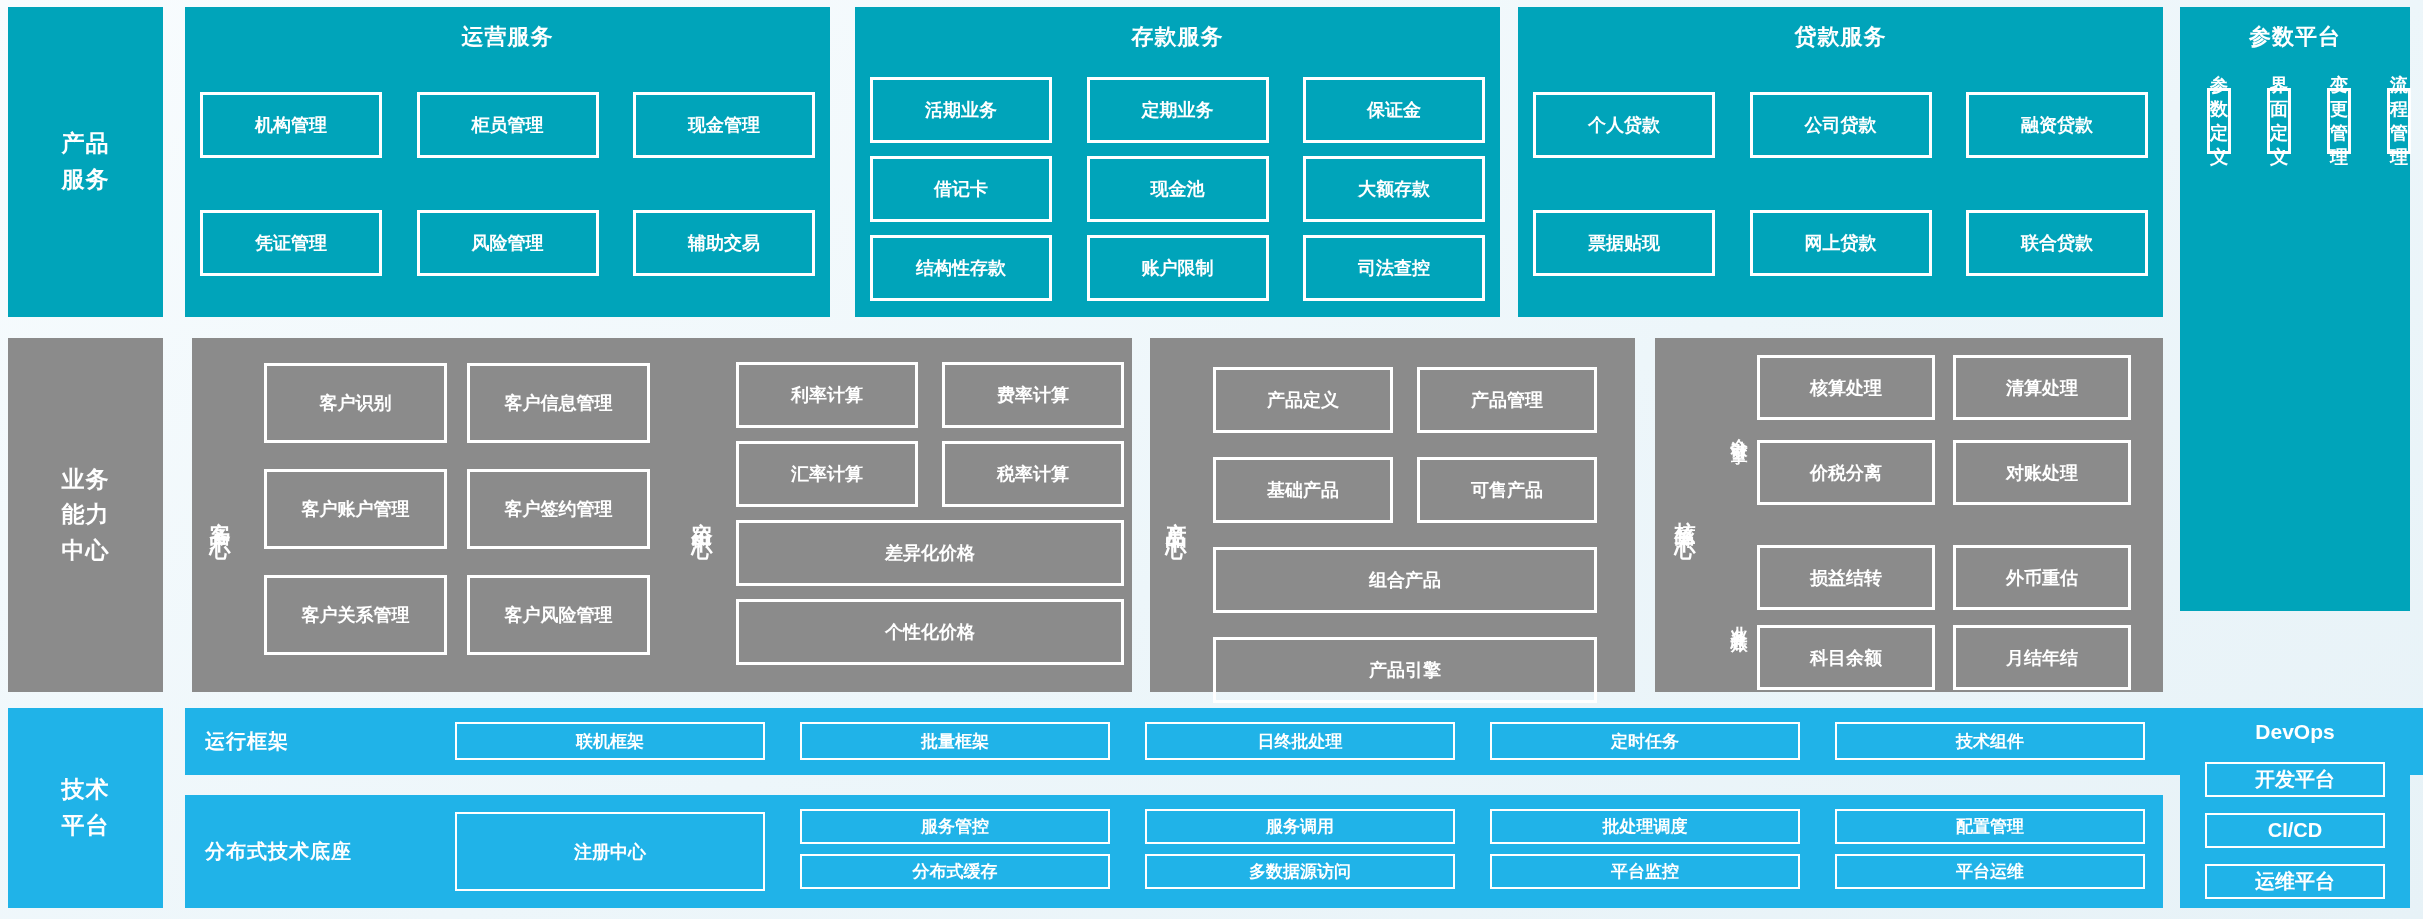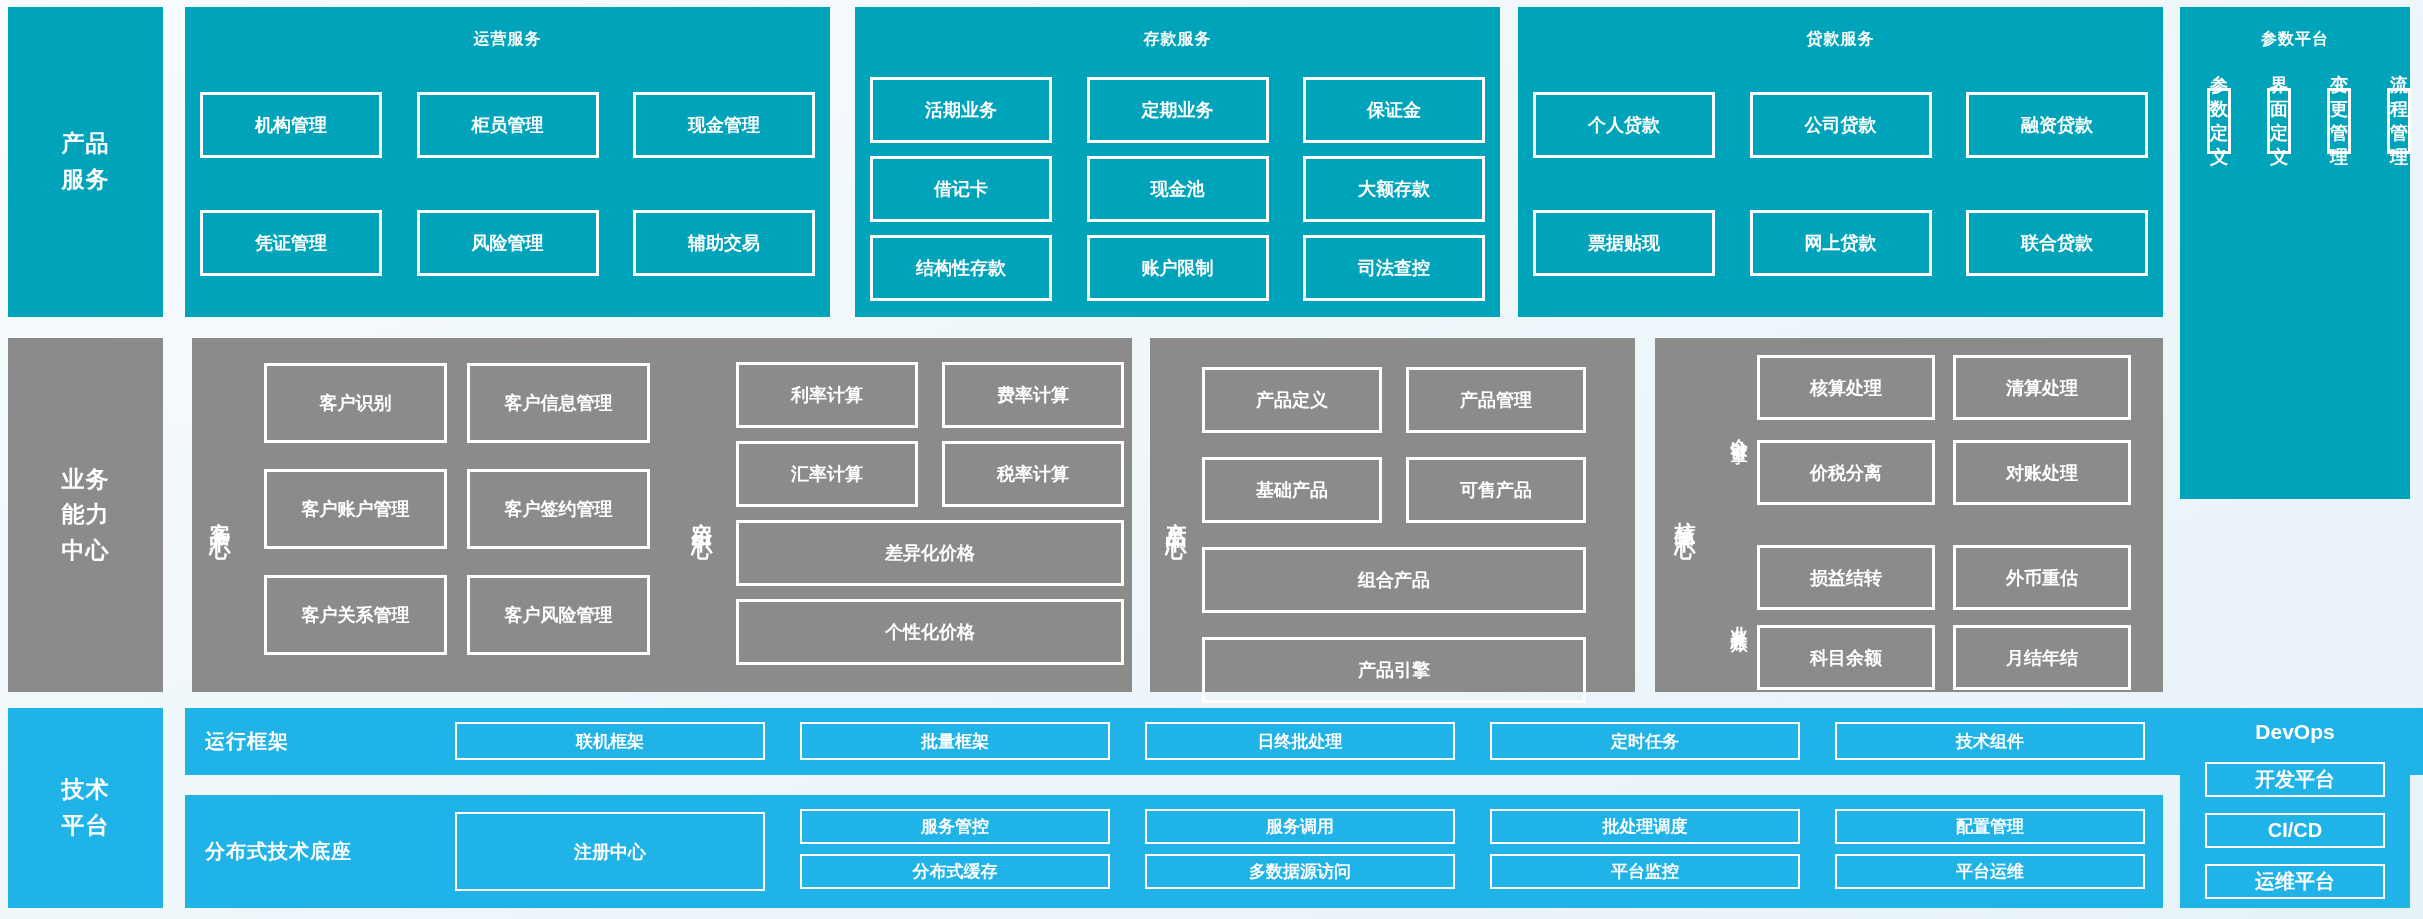--- a/index.html
+++ b/index.html
@@ -17,22 +17,22 @@
   
   .sidebar{position:absolute;display:flex;flex-direction:column;align-items:center;justify-content:center;
     font-size:23px;line-height:1.55;letter-spacing:1px;}
   #sb-product{left:8px;top:7px;width:155px;height:310px;}
   #sb-business{left:8px;top:338px;width:155px;height:354px;}
   #sb-tech{left:8px;top:708px;width:155px;height:200px;}
   
   #p-ops{left:185px;top:7px;width:645px;height:310px;}
   #p-dep{left:855px;top:7px;width:645px;height:310px;}
   #p-loan{left:1518px;top:7px;width:645px;height:310px;}
-  #p-param{left:2180px;top:7px;width:230px;height:492px;}
-  .panel-title{position:absolute;top:22px;left:0;right:0;text-align:center;font-size:16px;letter-spacing:1px;}
+  #p-param{left:2180px;top:7px;width:230px;height:604px;}
+  .panel-title{position:absolute;top:15px;left:0;right:0;text-align:center;font-size:22px;letter-spacing:1px;}
   .box-grid{position:absolute;left:15px;right:15px;display:grid;
     grid-template-columns:repeat(3,182px);justify-content:space-between;}
   #p-ops .box-grid,#p-loan .box-grid{top:85px;row-gap:52px;}
   #p-dep .box-grid{top:70px;row-gap:13px;}
   .dbox{border:3px solid #fff;display:flex;align-items:center;justify-content:center;
     font-size:18px;height:66px;text-align:center;box-sizing:border-box;}
   .param-items{position:absolute;top:81px;left:27px;width:181px;display:flex;flex-direction:row;gap:36px;}
   
   #m-cust{left:185px;top:338px;width:537px;height:354px;margin-left:7px;}
   #m-price{left:678px;top:338px;width:454px;height:354px;}
@@ -42,21 +42,21 @@
     font-size:21px;letter-spacing:5px;top:50%;transform:translateY(-50%);}
   #m-cust .vlabel{left:14px;}
   #m-price .vlabel{left:10px;}
   #m-prod .vlabel{left:12px;}
   #m-acct .vlabel{left:16px;}
   .cust-grid{position:absolute;left:72px;top:25px;display:grid;
     grid-template-columns:183px 183px;column-gap:20px;row-gap:26px;}
   .cust-grid .dbox{height:80px;}
   .price-grid{position:absolute;left:58px;top:24px;display:grid;
     grid-template-columns:182px 182px;column-gap:24px;row-gap:13px;}
-  .prod-grid{position:absolute;left:52px;top:29px;display:grid;
+  .prod-grid{position:absolute;left:63px;top:29px;display:grid;
     grid-template-columns:180px 180px;column-gap:29px;row-gap:13px;gap:24px;}
   .wide{grid-column:1 / span 2;}
   .sub-vlabel{position:absolute;writing-mode:vertical-rl;text-orientation:upright;
     font-size:17px;letter-spacing:3px;left:72px;width:24px;
     display:flex;align-items:center;justify-content:center;text-align:center;}
   #acct-sub1{top:17px;height:150px;}
   #acct-sub2{top:207px;height:145px;}
   .acct-grid{position:absolute;left:102px;display:grid;grid-template-columns:178px 178px;column-gap:18px;}
   #acct-g1{top:17px;row-gap:20px;}
   #acct-g2{top:207px;row-gap:15px;}

